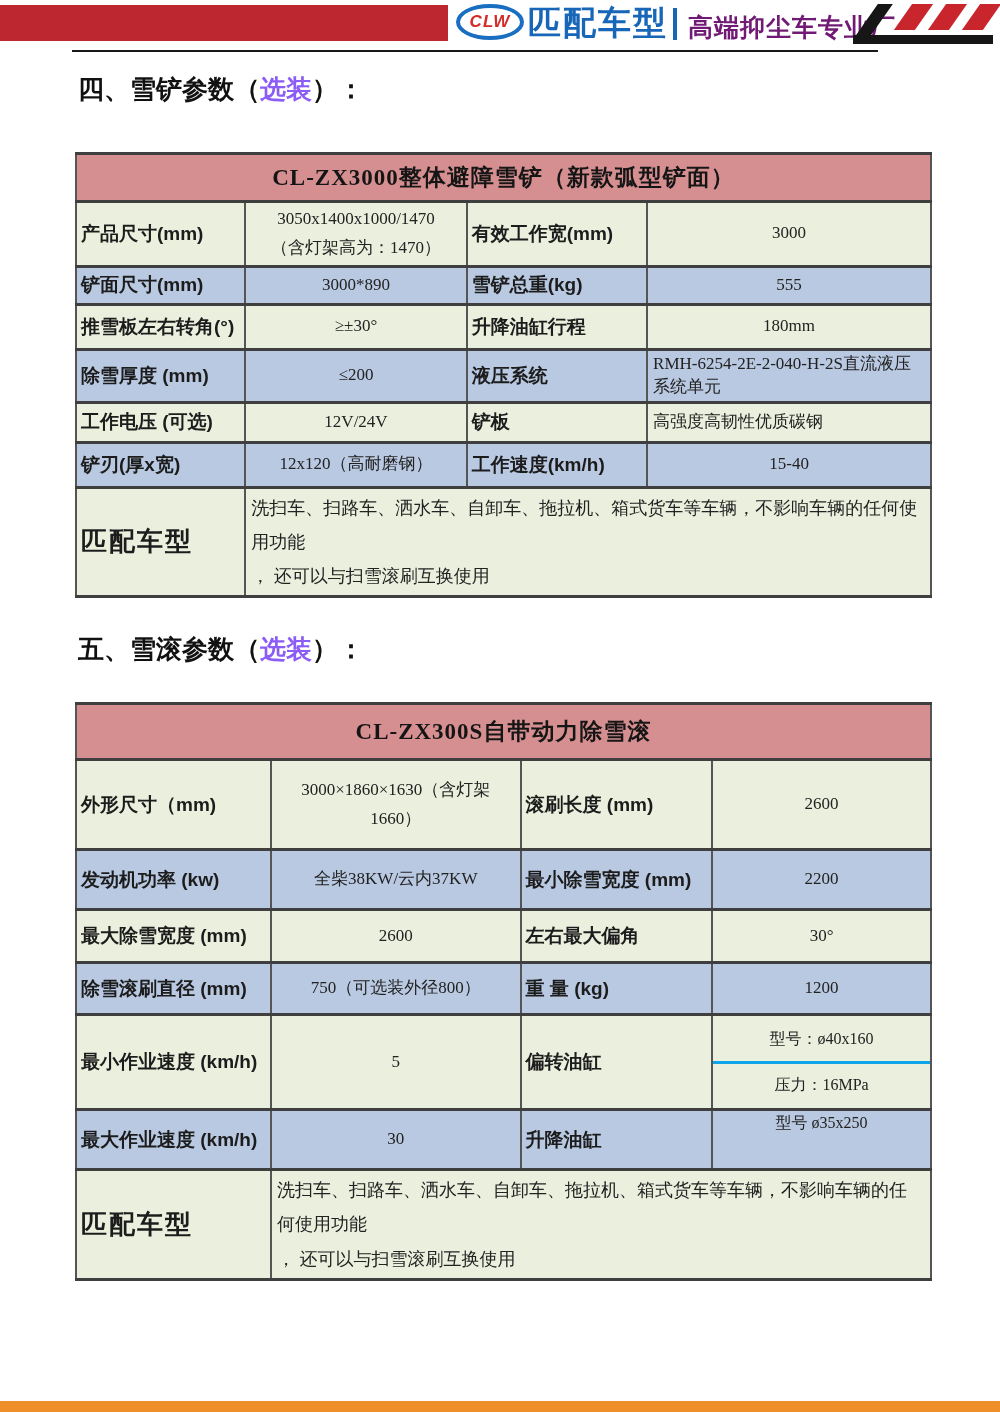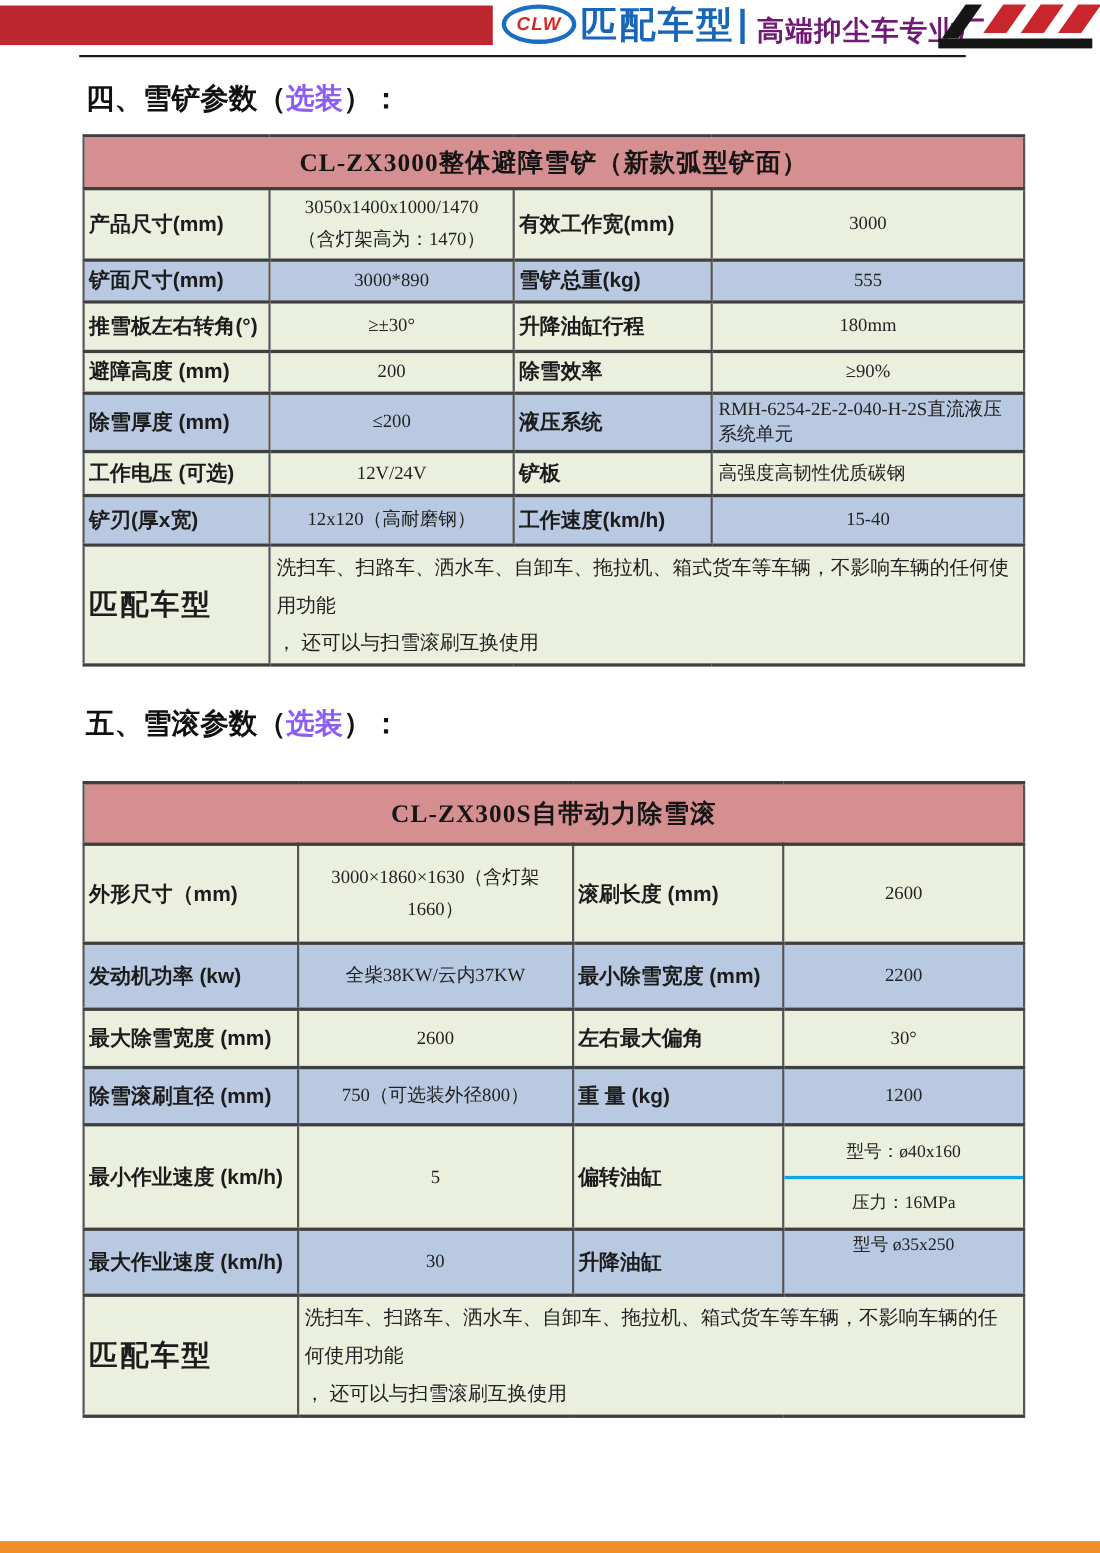--- a/index.html
+++ b/index.html
@@ -25,21 +25,21 @@
   .header-rule{position:absolute;left:72px;top:50px;width:806px;height:2px;background:#181818;}
 
   
   .sec-h{margin:20px 0 0 78px;font-size:26px;font-weight:700;color:#111;line-height:30px;
          font-family:"Liberation Sans", sans-serif;}
   .sec-h .hl{color:#8b5cf6;}
   .sec-h2{margin-top:36px;}
 
   
   .tbl-host{margin-left:75px;}
-  .t1{margin-top:18px;border-radius:20px;} .t2{margin-top:38px;}
+  .t1{margin-top:48px;border-radius:20px;} .t2{margin-top:38px;}
   table.spec{width:857px;border-collapse:collapse;table-layout:fixed;
              border:2px solid #3c3c3c;}
   table.spec td{border-left:2px solid #555;border-right:2px solid #555;
                 border-top:3px solid #3f3f3f;border-bottom:3px solid #3f3f3f;
                 overflow:hidden;}
   td.title-cell{background:#d68f90;text-align:center;font-weight:700;font-size:23px;
                 color:#151515;font-family:"Liberation Serif", serif;letter-spacing:1px;}
   tr.shade-green td{background:#ebf0de;}
   tr.shade-blue td{background:#b9c9e2;}
   td.lbl{font-size:19px;font-weight:600;color:#1c1c1c;text-align:left;padding:2px 2px 2px 4px;
@@ -107,26 +107,20 @@
             <td class="val">3000*890</td>
             <td class="lbl">雪铲总重(kg)</td>
             <td class="val">555</td>
           </tr>
           <tr class="shade-green" style="height: 45px;">
             <td class="lbl">推雪板左右转角(°)</td>
             <td class="val">≥±30°</td>
             <td class="lbl">升降油缸行程</td>
             <td class="val">180mm</td>
           </tr>
-          <tr class="shade-green" style="height: 38px;">
-            <td class="lbl">避障高度 (mm)</td>
-            <td class="val">200</td>
-            <td class="lbl">除雪效率</td>
-            <td class="val">≥90%</td>
-          </tr>
           <tr class="shade-blue" style="height: 47px;">
             <td class="lbl">除雪厚度 (mm)</td>
             <td class="val">≤200</td>
             <td class="lbl">液压系统</td>
             <td class="val long">RMH-6254-2E-2-040-H-2S直流液压系统单元</td>
           </tr>
           <tr class="shade-green" style="height: 40px;">
             <td class="lbl">工作电压 (可选)</td>
             <td class="val">12V/24V</td>
             <td class="lbl">铲板</td>

